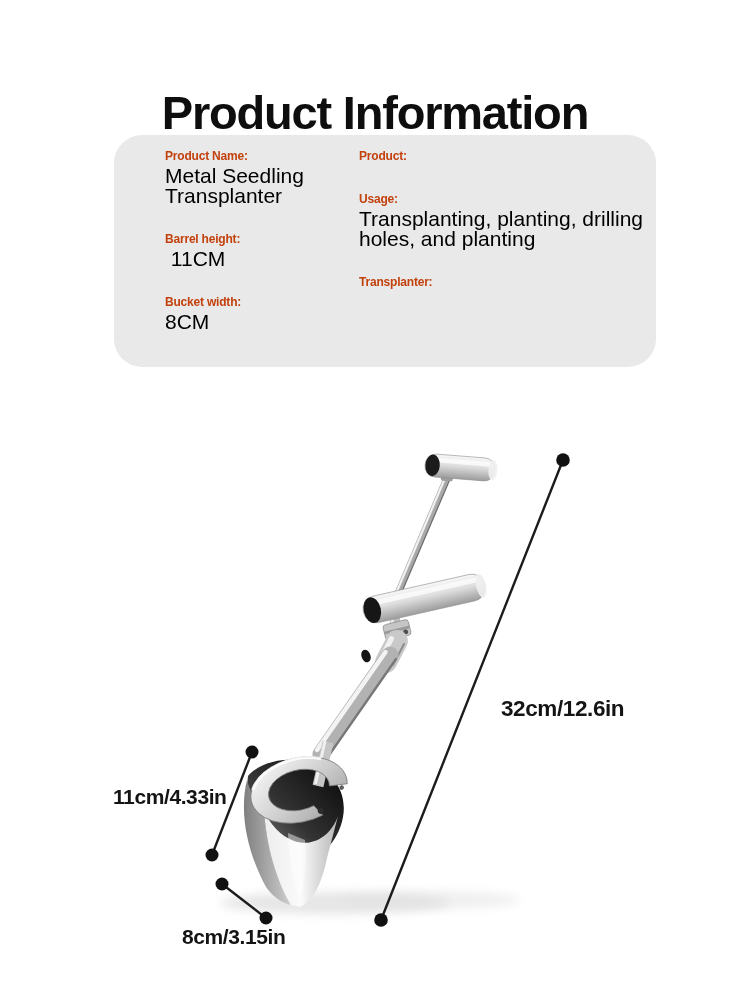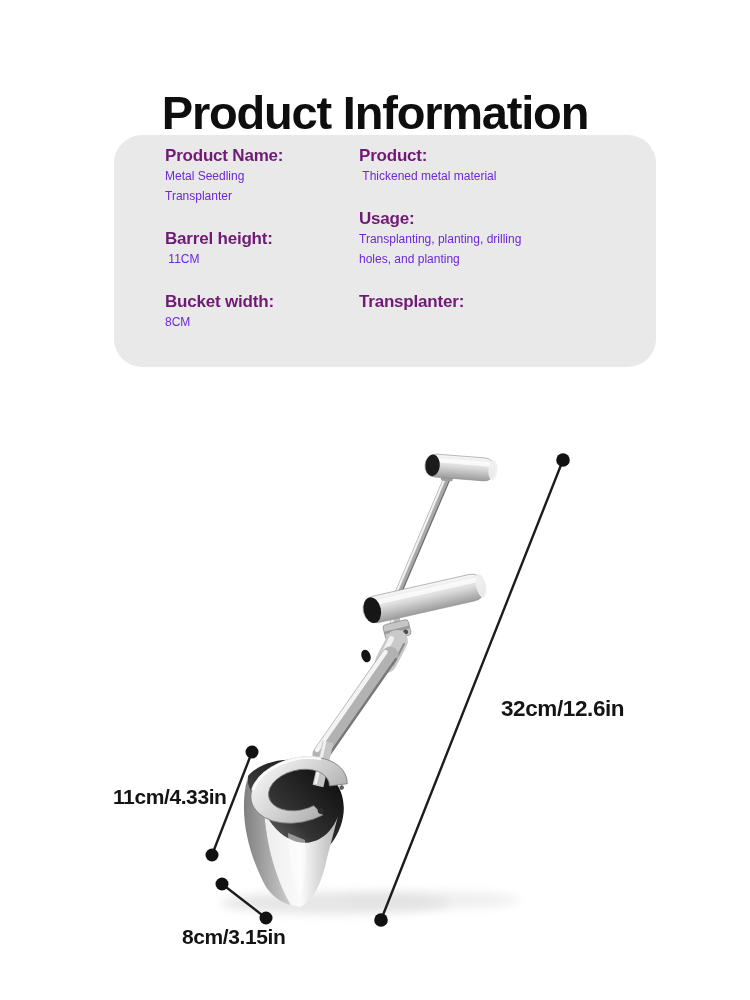--- a/index.html
+++ b/index.html
@@ -25,25 +25,25 @@
     position:absolute;left:114px;top:135px;
     width:542px;height:232px;
     background:#e9e9e9;
     border-radius:28px;
   }
   .spec-col{position:absolute;top:11px;}
   .spec-col-left{left:51px;width:180px;}
   .spec-col-right{left:245px;width:290px;}
   .spec-group{margin-bottom:23px;}
   .spec-label{
-    font-weight:bold;font-size:17px;line-height:20px;color:#701a75;
+    font-weight:bold;font-size:12px;line-height:20px;color:#c2410c;
     letter-spacing:-0.2px;
   }
   .spec-value{
-    font-size:12px;line-height:20px;color:#6d28d9;
+    font-size:21px;line-height:20px;color:#000000;
     white-space:pre-wrap;
   }
   .figure{position:absolute;left:0;top:400px;width:666px;height:600px;}
   .figure svg{display:block;width:750px;height:600px;}
   .dim-text{
     font-family:"Liberation Sans",sans-serif;
     font-weight:bold;
     fill:#141414;
     letter-spacing:-0.4px;
   }
@@ -67,21 +67,20 @@
         <div class="spec-value"> 11CM</div>
       </div>
       <div class="spec-group">
         <div class="spec-label">Bucket width:</div>
         <div class="spec-value">8CM</div>
       </div>
     </div>
     <div class="spec-col spec-col-right">
       <div class="spec-group">
         <div class="spec-label">Product:</div>
-        <div class="spec-value"> Thickened metal material</div>
       </div>
       <div class="spec-group">
         <div class="spec-label">Usage:</div>
         <div class="spec-value">Transplanting, planting, drilling
 holes, and planting</div>
       </div>
       <div class="spec-group">
         <div class="spec-label">Transplanter:</div>
       </div>
     </div>

